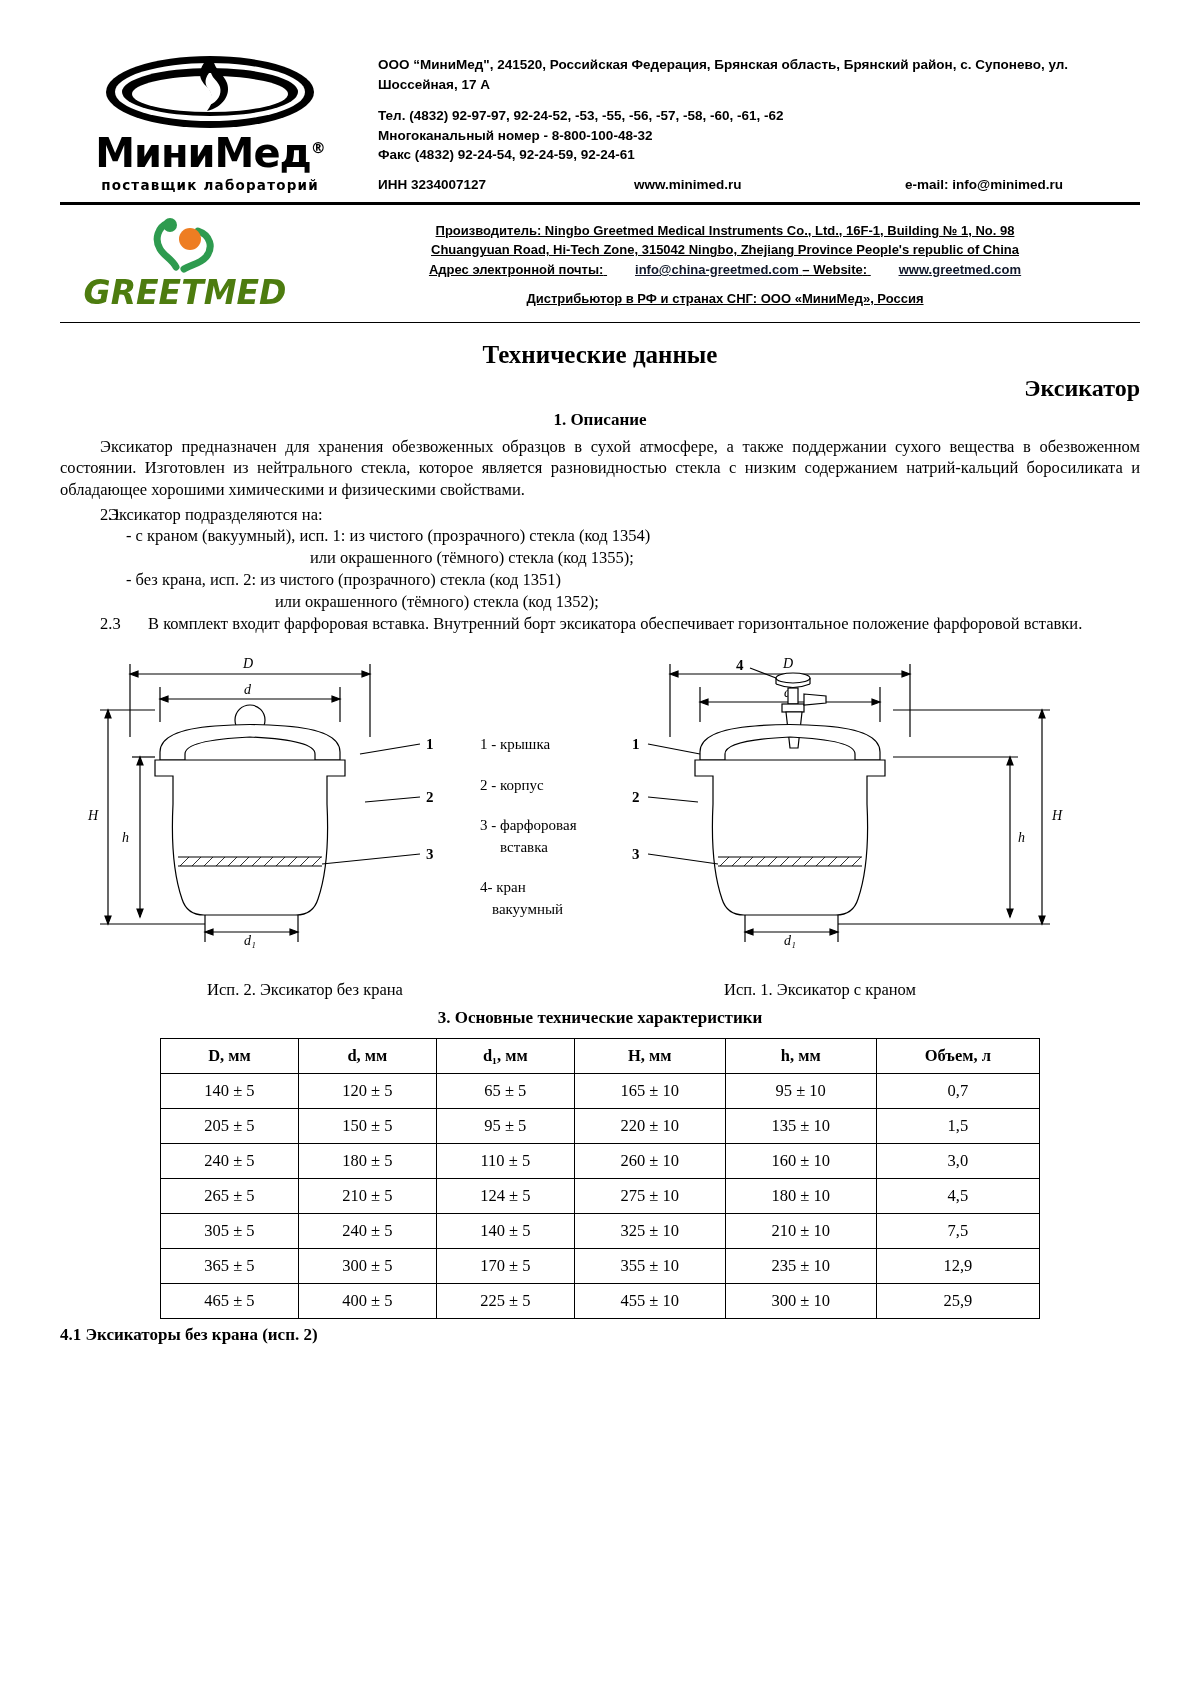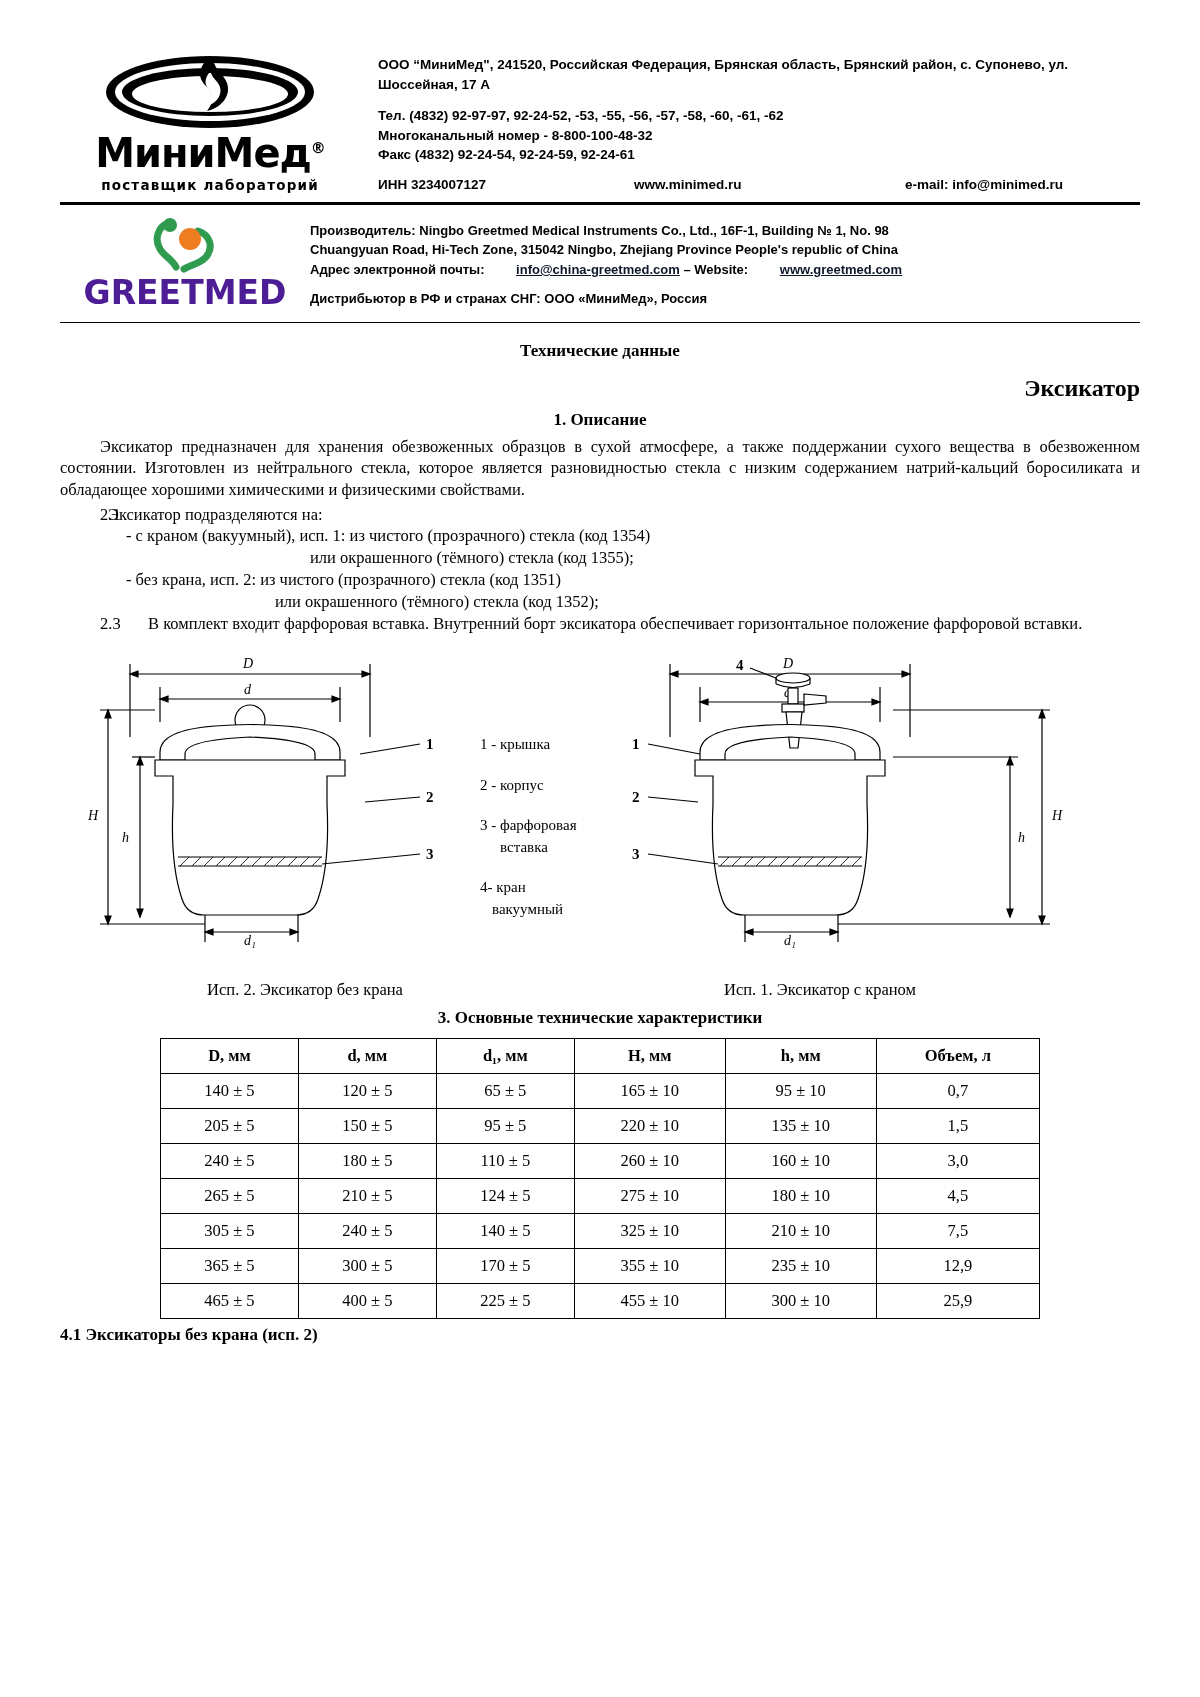--- a/index.html
+++ b/index.html
@@ -83,48 +83,50 @@
   }
   .greet-logo {
     width: 250px;
     flex: 0 0 250px;
     text-align: center;
   }
   .greet-word {
     font-family: "DejaVu Sans", sans-serif;
     font-weight: bold;
     font-size: 33px;
-    color: #4c1d95;
+    color: #4d7c0f;
     letter-spacing: 0px;
     margin-top: -6px;
+    font-style: italic;
   }
   .greet-info {
     flex: 1;
     font-family: "Liberation Sans", sans-serif;
     font-size: 13px;
     font-weight: bold;
     line-height: 1.5;
-    text-align: left;
+    text-align: center;
+    text-decoration: underline;
   }
   .greet-info a { color: #0f172a; text-decoration: underline; padding-left: 28px; }
   .greet-info .distr { margin-top: 10px; }
 
   .hr-thin {
     border: none;
     border-top: 1.5px solid #000;
     margin: 10px 60px 0 60px;
   }
 
   
   .content { padding: 0 60px; }
   h1.doc-title {
     text-align: center;
-    font-size: 17px;
-    font-weight: bold;
-    margin: 18px 0 14px 0;
+    font-size: 25px;
+    font-weight: bold;
+    margin: 18px 0 6px 0;
   }
   h2.doc-sub {
     text-align: right;
     font-size: 24px;
     font-weight: bold;
     margin: 6px 0 8px 0;
   }
   h3.sect {
     text-align: center;
     font-size: 17px;

